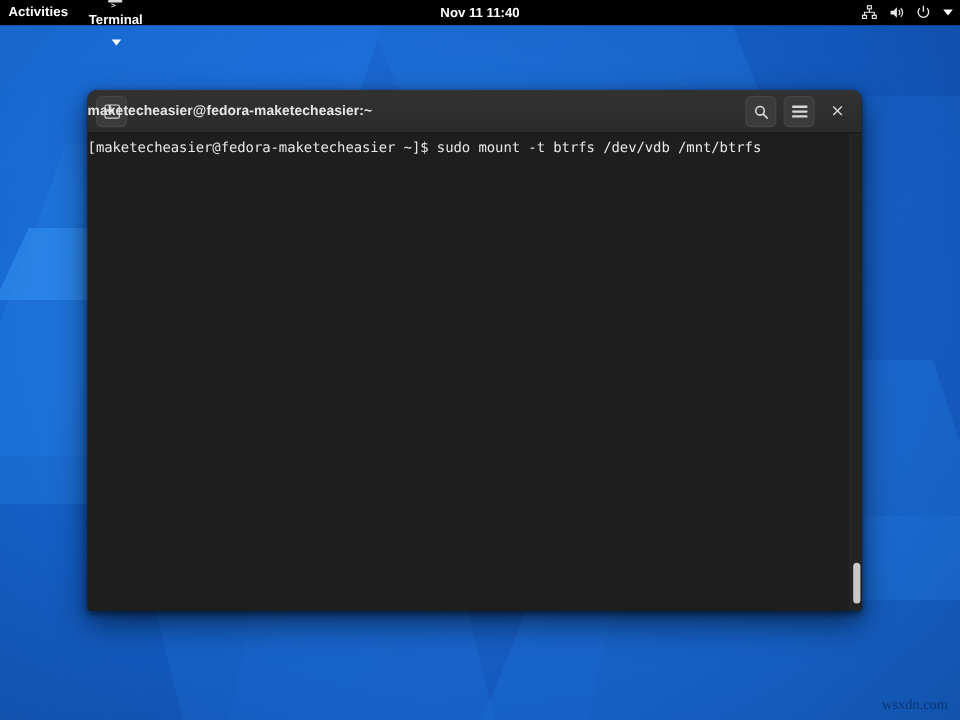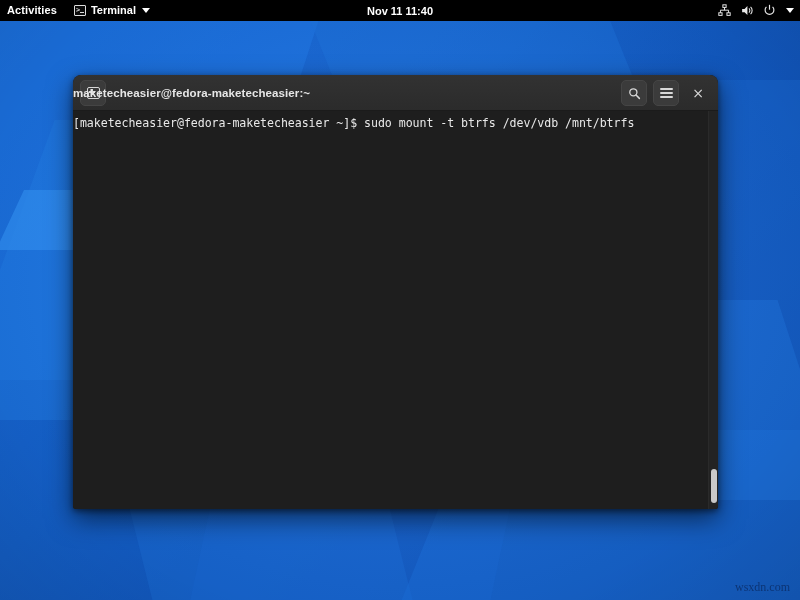--- a/index.html
+++ b/index.html
@@ -116,20 +116,21 @@
     color: #ffffff;
     cursor: default;
     letter-spacing: .1px;
   }
   .app-menu {
     display: flex;
     align-items: center;
     gap: 5px;
     padding: 0 8px;
     height: 21px;
+    flex-direction: column;
   }
   .term-icon {
     width: 12px; height: 11px;
     border: 1px solid #dcdcdc;
     border-radius: 1px;
     position: relative;
     box-sizing: border-box;
     background: #0b0b0b;
   }
   .term-icon::before {

